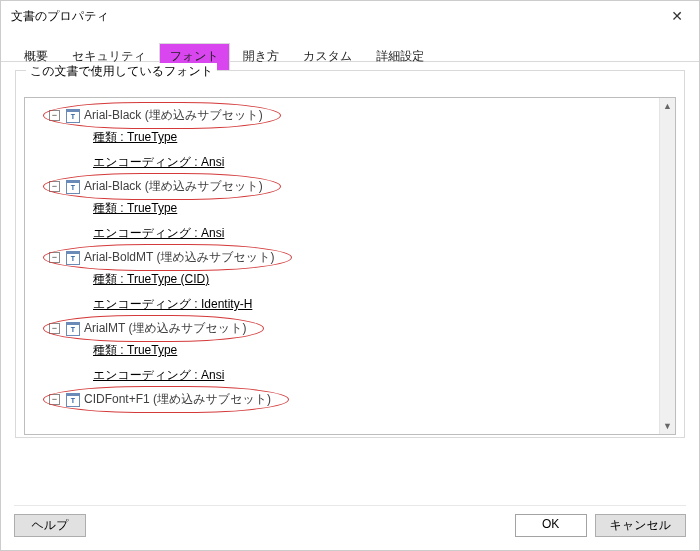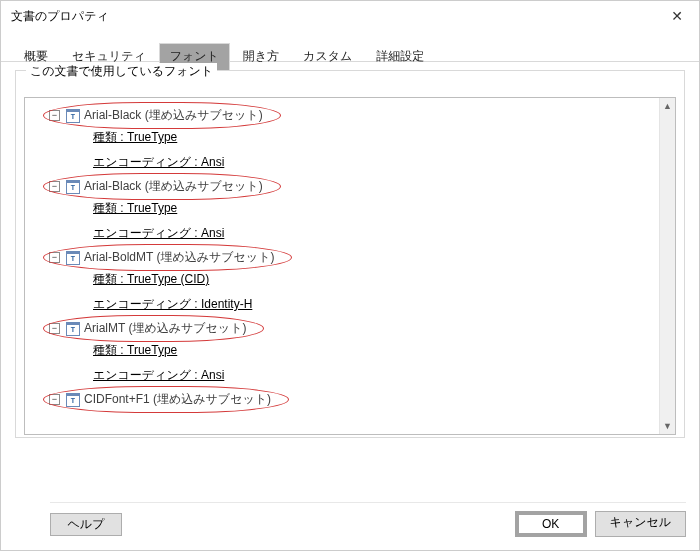--- a/index.html
+++ b/index.html
@@ -39,21 +39,21 @@
     border-bottom: none;
     margin-right: 2px;
     cursor: default;
     position: relative;
     top: 10px;
     color: #222;
   }
   .tab.active {
     border: 1px solid #d9d9d9;
     border-bottom: 1px solid #fff;
-    background: #a3a3a3;
+    background: #d946ef;
   }
   .content-area {
     padding: 8px 14px 0 14px;
   }
   .groupbox {
     border: 1px solid #d9d9d9;
     position: relative;
     padding: 26px 8px 8px 8px;
     height: 368px;
   }
@@ -152,33 +152,32 @@
   .button-row {
     position: absolute;
     left: 14px;
     right: 14px;
     bottom: 14px;
     display: flex;
     justify-content: space-between;
     align-items: center;
     border-top: 1px solid #e8e8e8;
     padding-top: 8px;
-    margin-left: 36px;
   }
   .btn {
     min-width: 72px;
     padding: 2px 14px;
     border: 1px solid #adadad;
     background: #e1e1e1;
     text-align: center;
     cursor: default;
     font-size: 12px;
   }
   .btn.primary {
-    border: 4px solid #a3a3a3;
+    border: 1px solid #a3a3a3;
     background: #fff;
   }
   .right-buttons {
     display: flex;
     gap: 8px;
   }
 </style>
 </head>
 <body>
 

